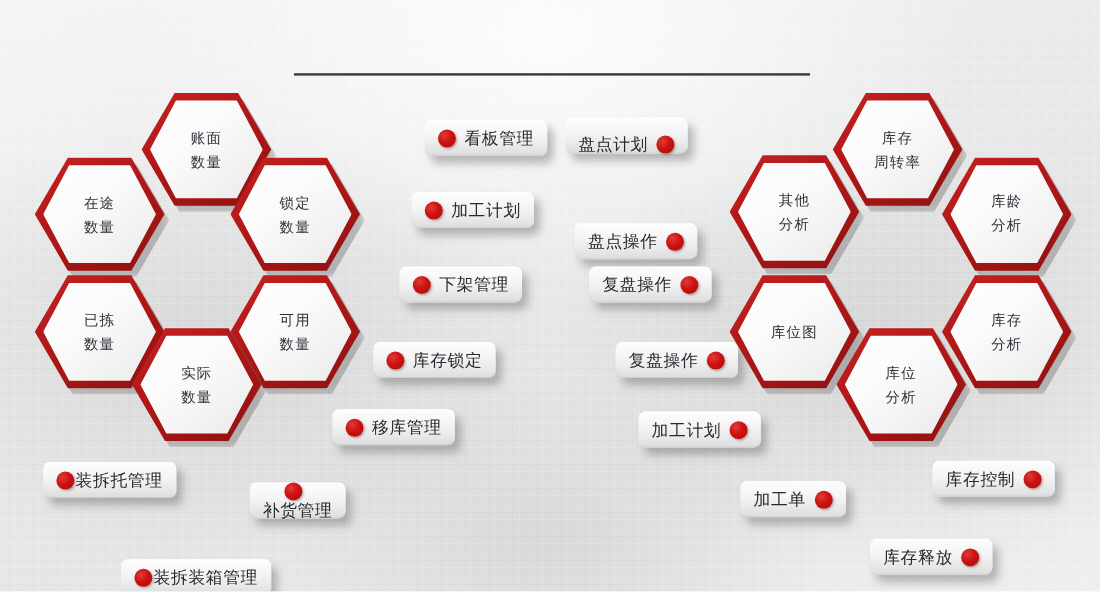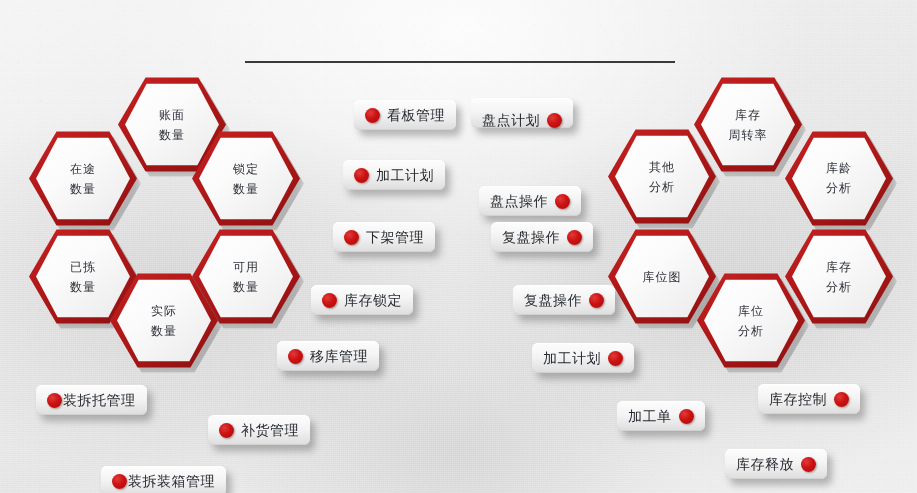--- a/index.html
+++ b/index.html
@@ -265,21 +265,21 @@
         <span class="pill-label">库存锁定</span>
       </div>
       <div class="pill dot-left" style="left: 277px; top: 341px;">
         <span class="dot"></span>
         <span class="pill-label">移库管理</span>
       </div>
       <div class="pill dot-left tight" style="left: 36px; top: 385px; justify-content: space-between;">
         <span class="dot"></span>
         <span class="pill-label">装拆托管理</span>
       </div>
-      <div class="pill dot-left" style="left: 208px; top: 415px;">
+      <div class="pill dot-left" style="left: 208px; top: 402px; flex-direction: column;">
         <span class="dot"></span>
         <span class="pill-label">补货管理</span>
       </div>
       <div class="pill dot-left tight" style="left: 101px; top: 450px; margin-top: 16px;">
         <span class="dot"></span>
         <span class="pill-label">装拆装箱管理</span>
       </div>
       <div class="pill dot-right" style="left: 471px; top: 98px; align-items: flex-end;">
         <span class="dot"></span>
         <span class="pill-label">盘点计划</span>
@@ -297,21 +297,21 @@
         <span class="pill-label">复盘操作</span>
       </div>
       <div class="pill dot-right" style="left: 532px; top: 343px;">
         <span class="dot"></span>
         <span class="pill-label">加工计划</span>
       </div>
       <div class="pill dot-right" style="left: 617px; top: 401px;">
         <span class="dot"></span>
         <span class="pill-label">加工单</span>
       </div>
-      <div class="pill dot-right" style="left: 758px; top: 384px;">
+      <div class="pill dot-right" style="left: 777px; top: 384px;">
         <span class="dot"></span>
         <span class="pill-label">库存控制</span>
       </div>
       <div class="pill dot-right" style="left: 725px; top: 449px;">
         <span class="dot"></span>
         <span class="pill-label">库存释放</span>
       </div>
     </div>
 
 </div>

